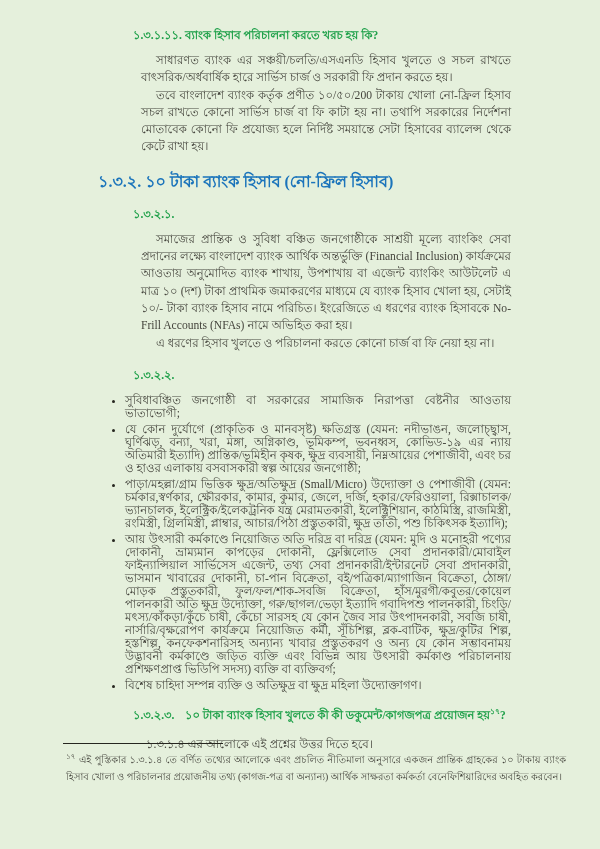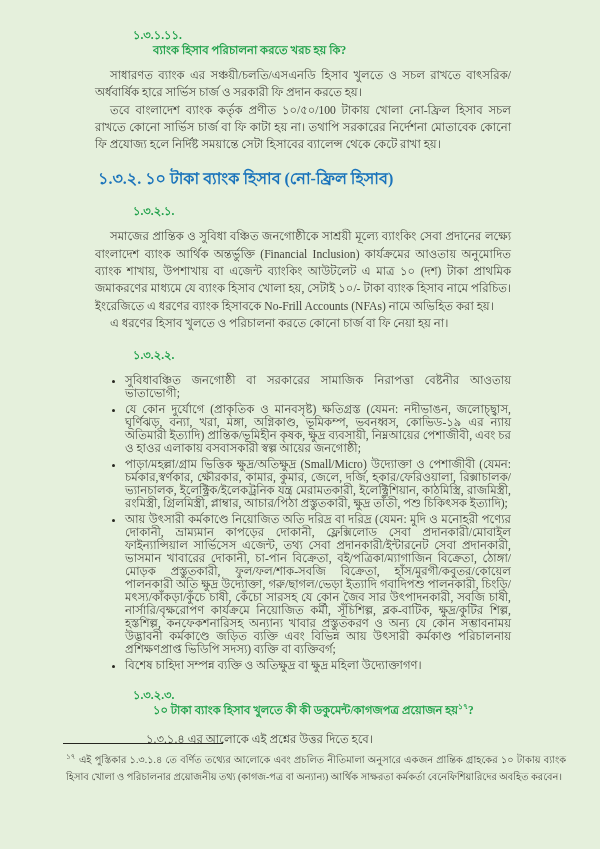--- a/index.html
+++ b/index.html
@@ -19,38 +19,37 @@
     width: 416px;
   }
   .sub-h {
     display: flex;
     padding-left: 38px;
     margin: 16px 0 9px 0;
     font-weight: bold;
     font-size: 11.5px;
     line-height: 15px;
     color: var(--heading-green, #21a14b);
-    flex-direction: column;
   }
   .sub-h .num { min-width: 52px; flex: 0 0 auto; }
-  .sub-h .ttl { flex: 1 1 auto; margin-left: 20px; }
+  .sub-h .ttl { flex: 1 1 auto; }
   .sec-h {
     margin: 17px 0 11px 3px;
     font-weight: bold;
     font-size: 16px;
     line-height: 18px;
     color: var(--heading-blue, #1b74bb);
   }
   p.body {
     margin: 0;
     font-size: 11.6px;
     line-height: 17.3px;
     text-align: justify;
   }
-  p.indent { text-indent: 15px; }
+  p.indent { text-indent: 15px; margin-left: 46px; }
   p.plain-line {
     margin: 13px;
     font-size: 11.6px;
     line-height: 17.3px;
     padding-left: 38px;
   }
   ul.bullets {
     margin: 11px 0 0 0;
     padding-left: 30px;
     list-style-type: disc;
@@ -86,21 +85,21 @@
 
 <div class="page">
   <div class="main">
 
     <div class="sub-h">
       <span class="num">১.৩.১.১১.</span>
       <span class="ttl">ব্যাংক হিসাব পরিচালনা করতে খরচ হয় কি?</span>
     </div>
 
     <p class="body indent">সাধারণত ব্যাংক এর সঞ্চয়ী/চলতি/এসএনডি হিসাব খুলতে ও সচল রাখতে বাৎসরিক/অর্ধবার্ষিক হারে সার্ভিস চার্জ ও সরকারী ফি প্রদান করতে হয়।</p>
-    <p class="body indent">তবে বাংলাদেশ ব্যাংক কর্তৃক প্রণীত ১০/৫০/100 টাকায় খোলা নো-ফ্রিল হিসাব সচল রাখতে কোনো সার্ভিস চার্জ বা ফি কাটা হয় না। তথাপি সরকারের নির্দেশনা মোতাবেক কোনো ফি প্রযোজ্য হলে নির্দিষ্ট সময়ান্তে সেটা হিসাবের ব্যালেন্স থেকে কেটে রাখা হয়।</p>
+    <p class="body indent">তবে বাংলাদেশ ব্যাংক কর্তৃক প্রণীত ১০/৫০/200 টাকায় খোলা নো-ফ্রিল হিসাব সচল রাখতে কোনো সার্ভিস চার্জ বা ফি কাটা হয় না। তথাপি সরকারের নির্দেশনা মোতাবেক কোনো ফি প্রযোজ্য হলে নির্দিষ্ট সময়ান্তে সেটা হিসাবের ব্যালেন্স থেকে কেটে রাখা হয়।</p>
 
     <div class="sec-h">
       <span>১.৩.২.</span>
       <span>১০ টাকা ব্যাংক হিসাব (নো-ফ্রিল হিসাব)</span>
     </div>
 
     <div class="sub-h">
       <span class="num">১.৩.২.১.</span>
     </div>
 

